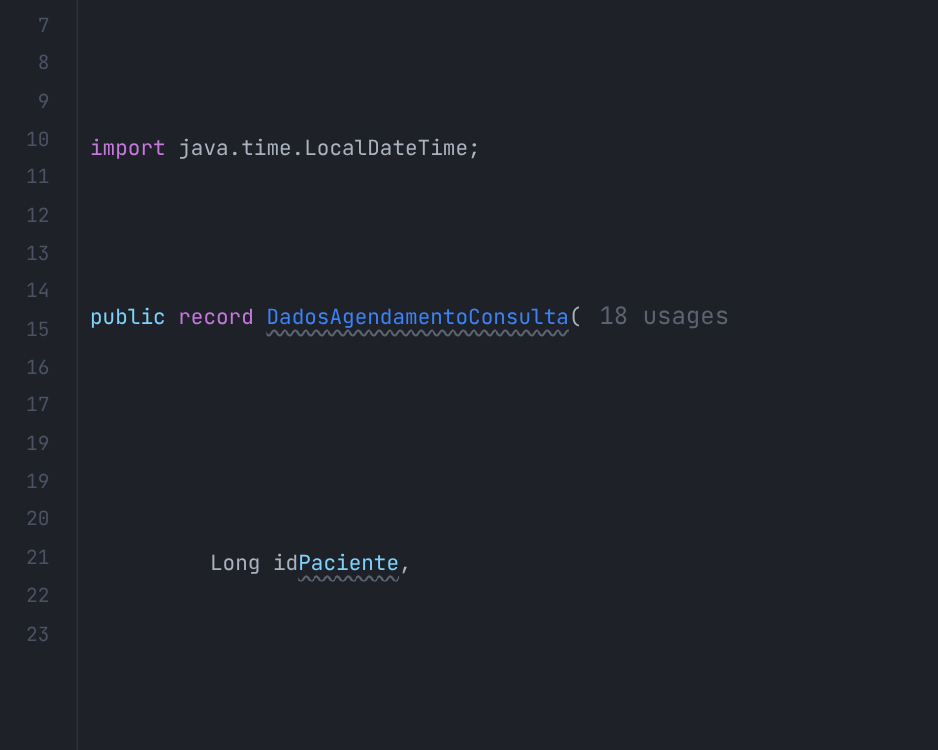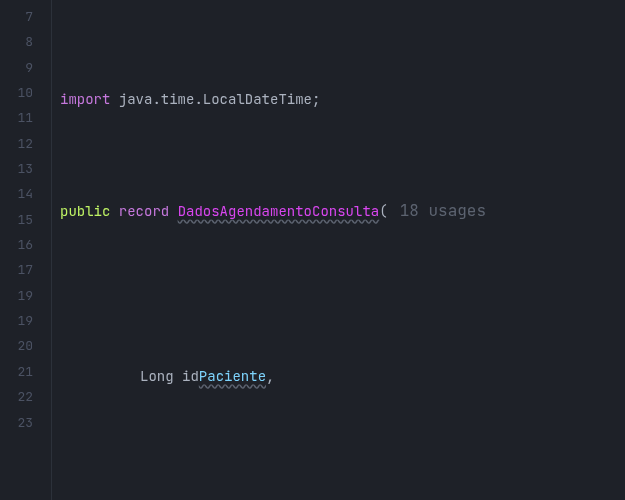--- a/index.html
+++ b/index.html
@@ -34,25 +34,25 @@
     .code {
       flex: 1;
       padding-left: 8px;
       padding-top: 4px;
       white-space: pre;
     }
     .line {
       display: block;
     }
     .kw-import { color: #c678dd; }
-    .kw-public { color: #bef264; }
+    .kw-public { color: #7dd3fc; }
     .kw-record { color: #c678dd; }
     .pkg { color: #abb2bf; }
     .recordname { 
-      color: #d946ef; 
+      color: #3b82f6; 
       text-decoration: underline;
       text-decoration-style: wavy;
       text-decoration-color: #5c6370;
       text-underline-offset: 3px;
     }
     .type { color: #abb2bf; }
     .ident { color: #abb2bf; }
     .ident-underline {
       color: #7dd3fc;
       text-decoration: underline;

